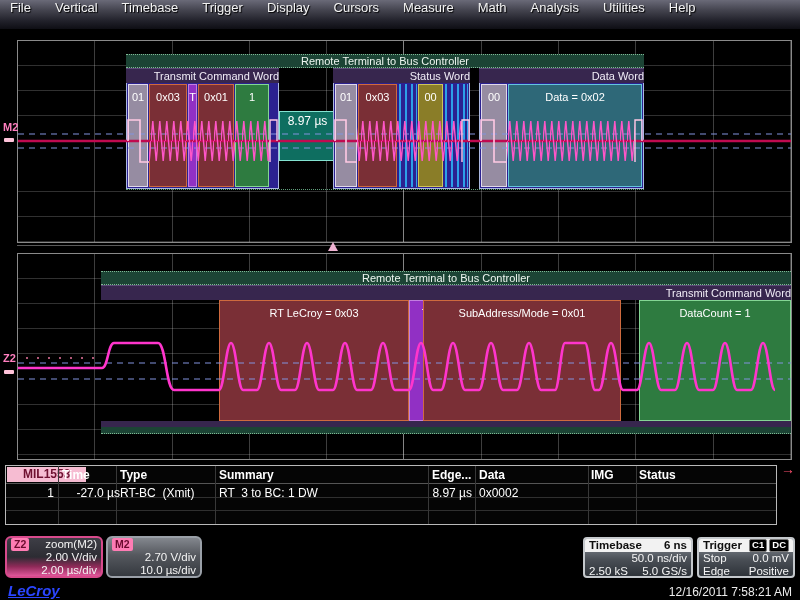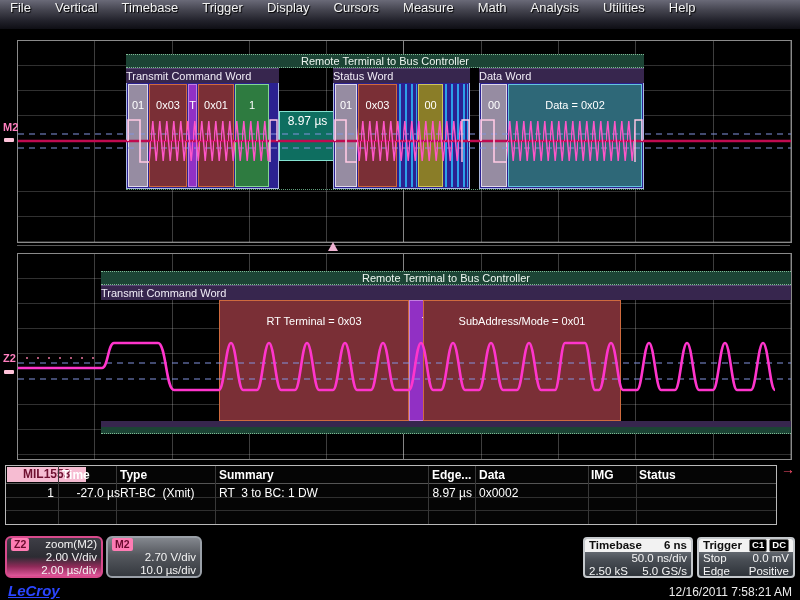--- a/index.html
+++ b/index.html
@@ -13,23 +13,23 @@
     font-size:13px;color:#f2f2f2;text-shadow:1px 1px 1px #000;}
   .menubar span{cursor:default;}
   
   .grid{position:absolute;left:17px;width:773px;border:1px solid #8a8a8a;background:
     repeating-linear-gradient(to right,transparent 0 76.3px,rgba(220,220,220,.28) 76.3px 77.3px),
     repeating-linear-gradient(to bottom,transparent 0 24.1px,rgba(220,220,220,.22) 24.1px 25.1px);}
   .grid .centerline{position:absolute;left:385px;top:0;bottom:0;width:1px;background:rgba(220,220,220,.45);}
   .banner-green{position:absolute;height:14px;background:#1c4435;border-top:1px dotted #7fb894;border-bottom:1px dotted #7fb894;
     font-size:11px;color:#eef6f0;text-align:center;line-height:13px;box-sizing:border-box;}
   .banner-purple{position:absolute;height:15px;background:#37264e;border-top:1px solid #5c4a78;
-    font-size:11px;color:#f0ecf6;text-align:left;line-height:14px;box-sizing:border-box;}
+    font-size:11px;color:#f0ecf6;text-align:right;line-height:14px;box-sizing:border-box;}
   .ovl{position:absolute;border:1px solid #aab8e0;background:#2b2190;box-sizing:border-box;}
-  .seg{position:absolute;box-sizing:border-box;font-size:11px;color:#fff;text-align:center;padding-top:14px;
+  .seg{position:absolute;box-sizing:border-box;font-size:11px;color:#fff;text-align:center;padding-top:6px;
        border:1px solid;overflow:hidden;white-space:nowrap;}
   .seg-gray{background:#968ca2;border-color:#e0d8ea;}
   .seg-red{background:#7a2f36;border-color:#cf6a3e;}
   .seg-purple{background:#9130c4;border-color:#c27fe0;}
   .seg-green{background:#2e7b40;border-color:#84d694;}
   .seg-olive{background:#8a7d28;border-color:#cfc45a;}
   .seg-teal{background:#2e6878;border-color:#64c4de;}
   .seg-stripes{background:repeating-linear-gradient(90deg,#2da0e8 0 2px,rgba(10,10,60,0) 2px 6px);border-color:transparent;}
   .measure-box{position:absolute;background:#0e6e60;border:1px solid #84e4d2;box-sizing:border-box;
     font-size:12px;color:#fff;text-align:center;padding-top:2px;}
@@ -143,23 +143,24 @@
 
   <div class="gapline" style="top:245px;"></div>
   <div class="trig-tri" style="left:328px;top:242px;"></div>
 
   <div class="grid" style="top:253px;height:205px;">
     <div class="centerline"></div>
 
     <div class="banner-green" style="left:83px;top:17px;width:690px;">Remote Terminal to Bus Controller</div>
     <div class="banner-purple" style="left:83px;top:31px;width:690px;">Transmit Command Word</div>
 
-    <div class="seg seg-red" style="left:201px;top:46px;width:190px;height:121px;">RT Terminal = 0x03</div>
+    <div class="seg seg-red" style="left:201px;top:46px;width:190px;height:121px;">RT LeCroy = 0x03</div>
     <div class="seg seg-purple" style="left:391px;top:46px;width:32px;height:121px;">T</div>
     <div class="seg seg-red" style="left:405px;top:46px;width:198px;height:121px;text-align:center;">SubAddress/Mode = 0x01</div>
+    <div class="seg seg-green" style="left:621px;top:46px;width:152px;height:121px;">DataCount = 1</div>
 
     <div class="abs" style="left:83px;top:167px;width:690px;height:6px;background:#37264e;"></div>
     <div class="abs" style="left:83px;top:173px;width:690px;height:6px;background:#1c4435;border-bottom:1px dotted #7fb894;"></div>
 
     <svg width="773" height="205" viewBox="0 0 773 205" class="abs" style="left:0;top:0;">
       <line x1="0" y1="109" x2="773" y2="109" stroke="#8293de" stroke-width="1" stroke-dasharray="6 5"></line>
       <line x1="0" y1="125" x2="773" y2="125" stroke="#8293de" stroke-width="1" stroke-dasharray="6 5"></line>
       <line x1="8" y1="104" x2="78" y2="104" stroke="#b05878" stroke-width="2" stroke-dasharray="2 9"></line>
       <path fill="none" stroke="#ff35cc" stroke-width="2.6" d="
         M0,114 H84 C90,114 90,89 96,89 H140 C148,89 148,136 156,136 H201

